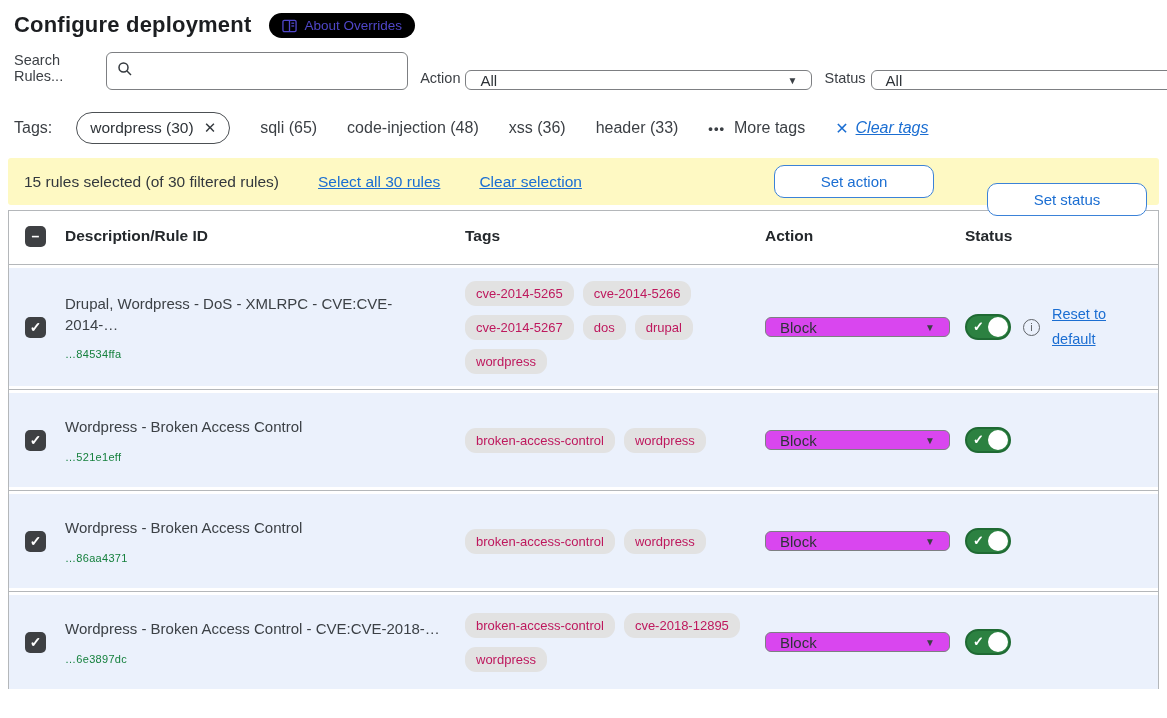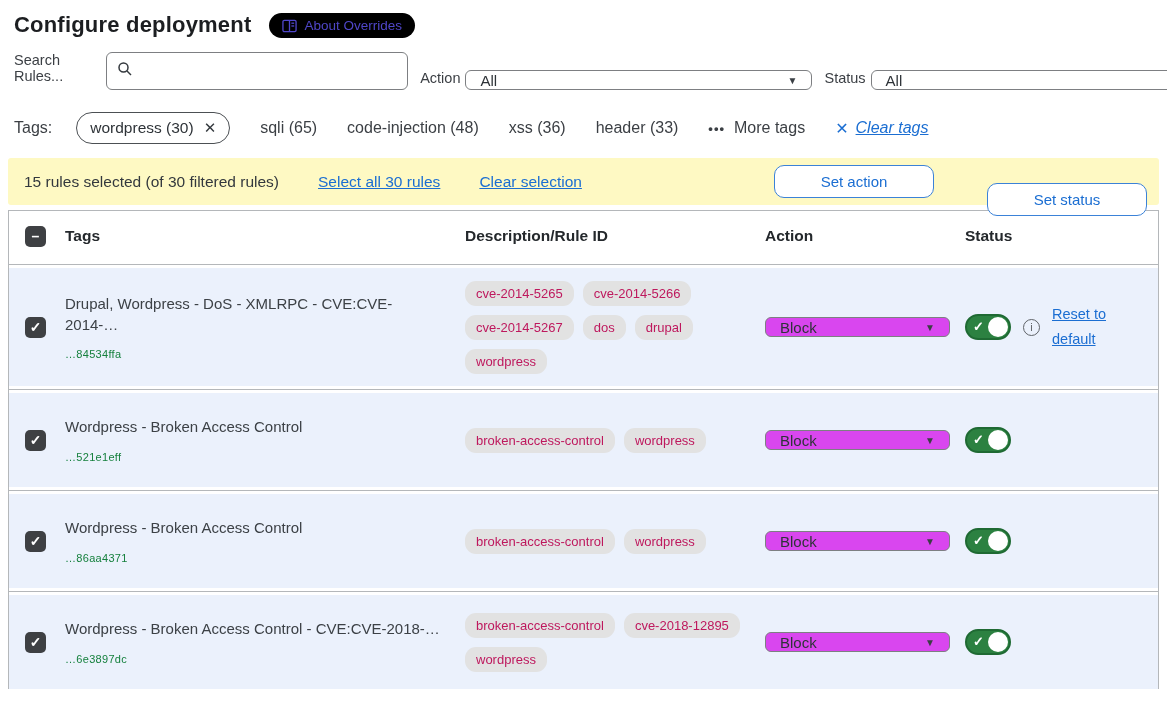--- a/index.html
+++ b/index.html
@@ -169,22 +169,22 @@
     <span class="spacer"></span>
     <button class="btn-outline">Set action</button>
     <button class="btn-outline">Set status</button>
   </div>
 
   <div class="table">
     <div class="trow thead">
       <div class="cb">
           <span class="glyph">–</span>
         </div>
+      <div>Description/Rule ID</div>
       <div>Tags</div>
-      <div>Description/Rule ID</div>
       <div>Action</div>
       <div>Status</div>
     </div>
     <div id="table-body">
   <div class="row-sep"></div>
   <div class="trow rule-row tall">
     <div class="cb">
             <span class="glyph">✓</span>
           </div>
     <div class="desc-cell">

